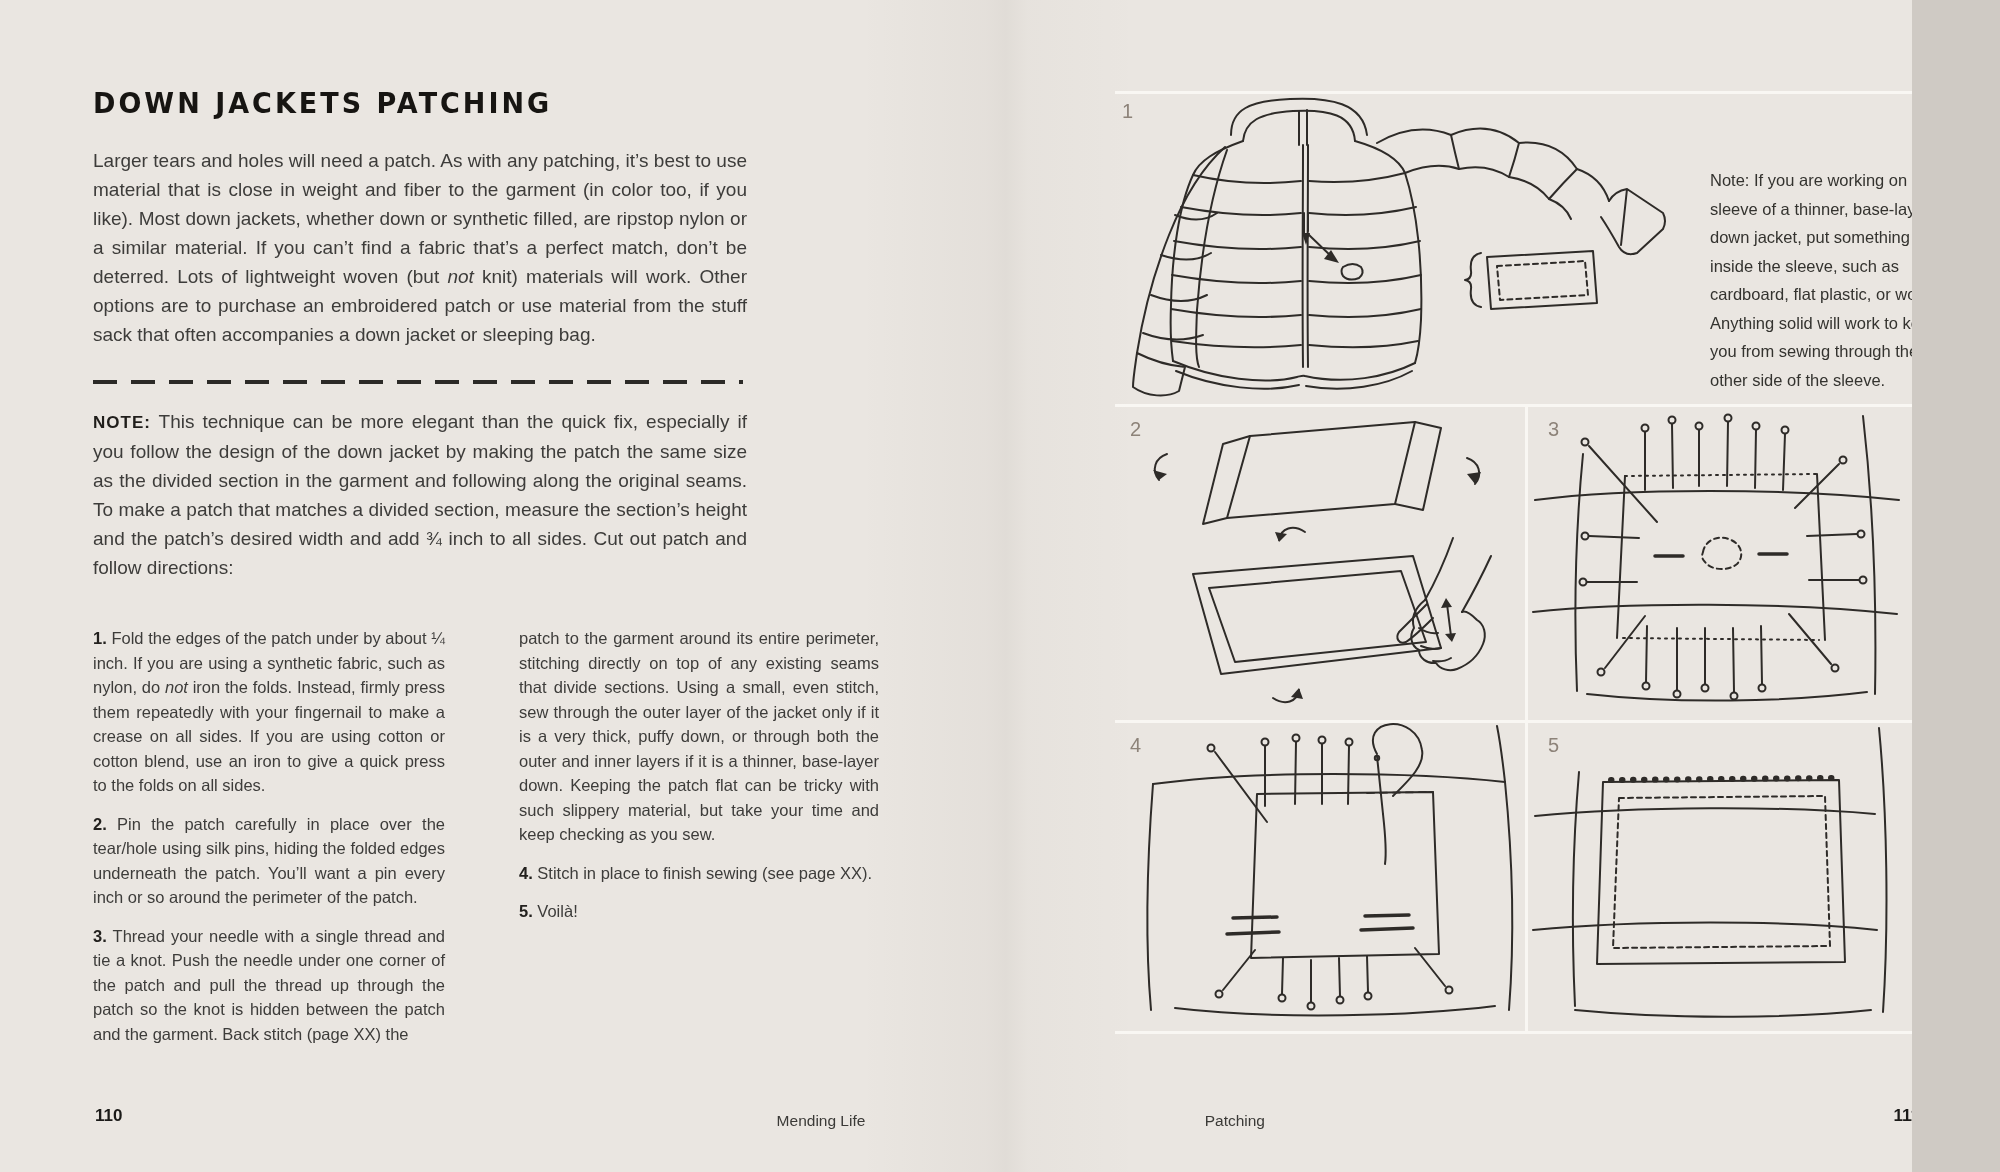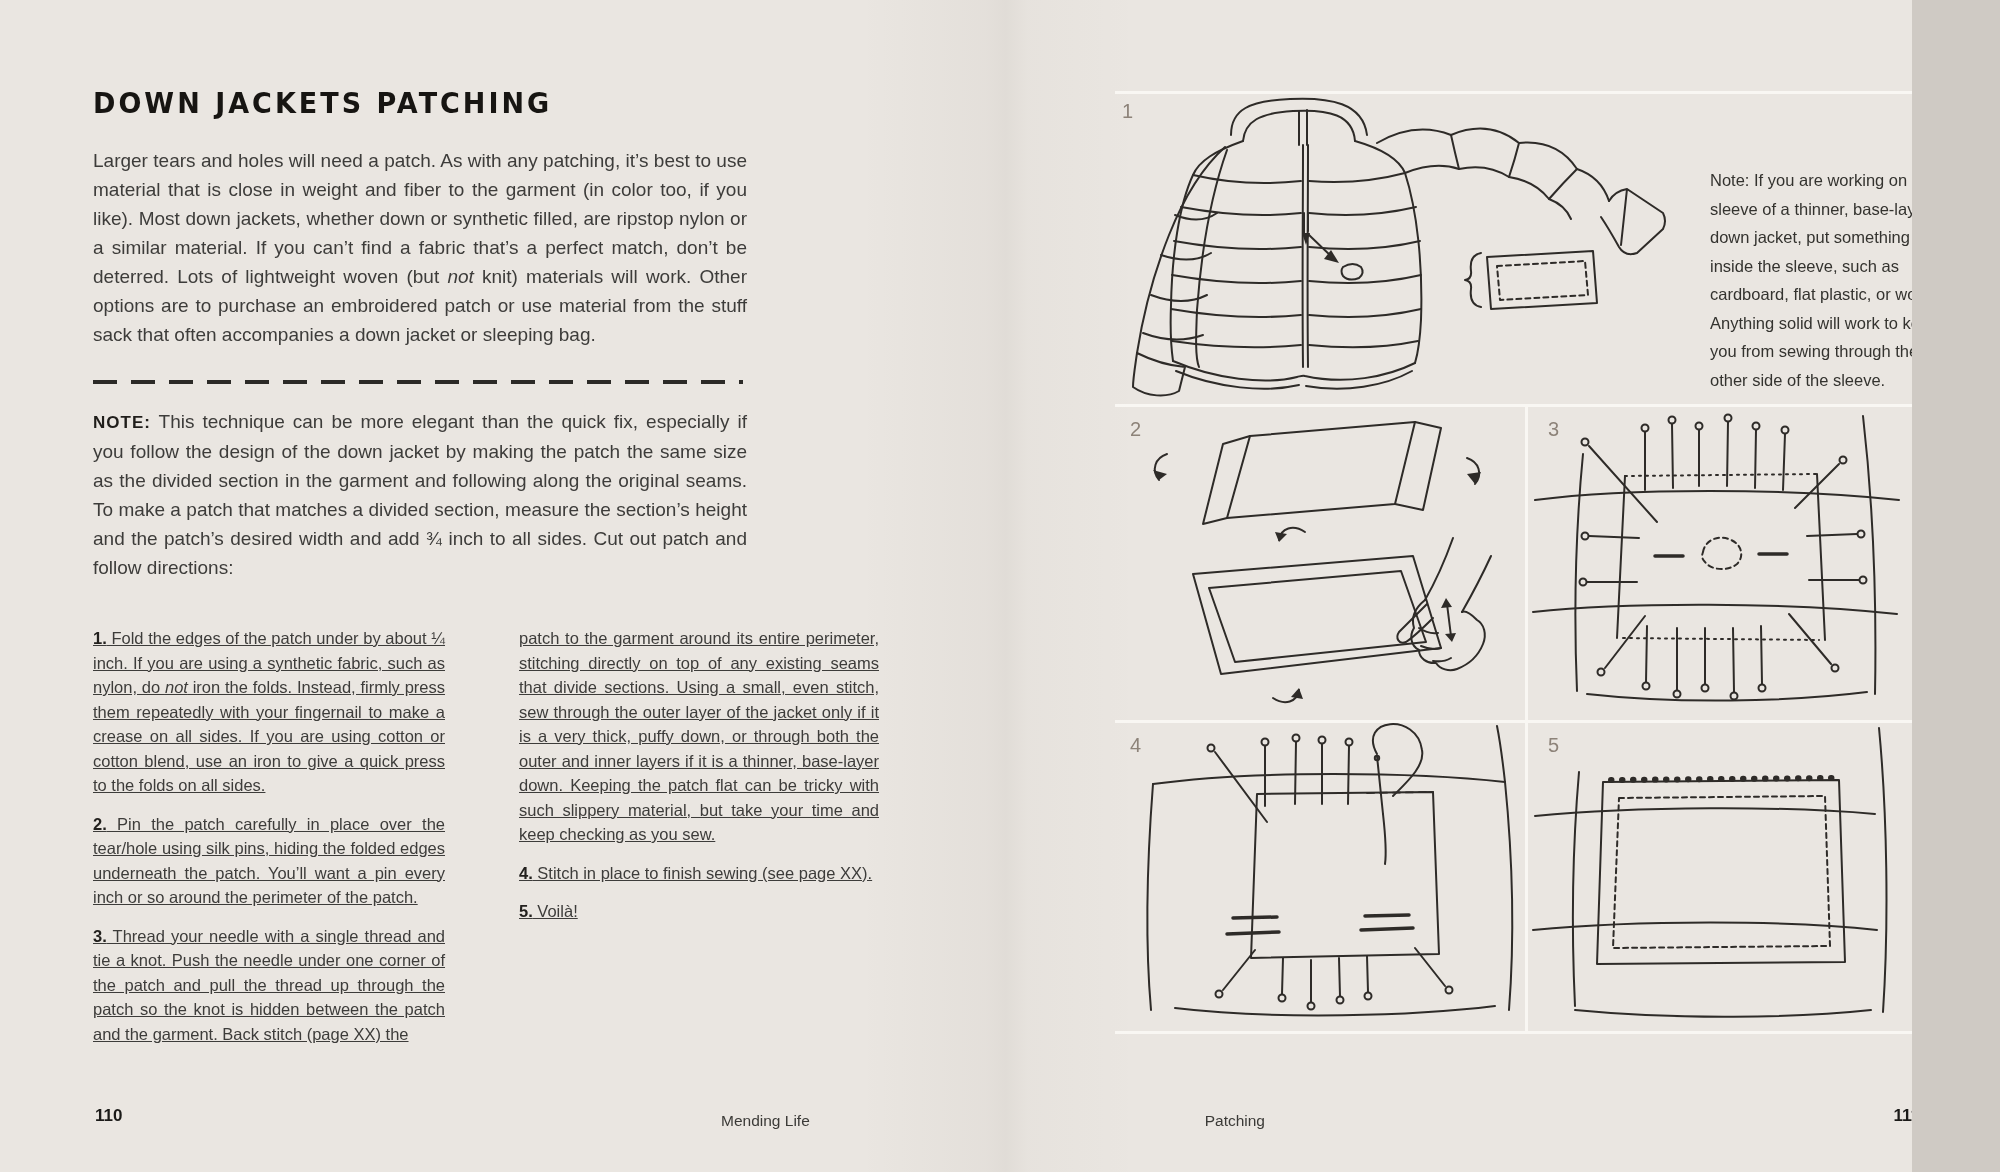--- a/index.html
+++ b/index.html
@@ -27,30 +27,30 @@
   .divider{
     position:absolute; left:93px; top:380px; width:650px; height:3.5px;
     background:repeating-linear-gradient(90deg,#2c2a27 0 24px, rgba(0,0,0,0) 24px 38px);
   }
   .note{
     position:absolute; left:93px; top:407px; width:654px; margin:0;
     font-size:19px; line-height:29px; text-align:justify; color:#3d3c3a;
   }
   .note b{letter-spacing:1px; font-size:17px; color:#201e1b;}
   .col{position:absolute; top:626px; font-size:16.5px; line-height:24.5px; text-align:justify; color:#3d3c3a;}
-  .col p{margin:0 0 14px 0;text-decoration:underline;}
+  .col p{margin:0 0 14px 0;}
   .col b{color:#23211e;}
   .col1{left:93px; width:352px;}
   .col2{left:519px; width:360px;}
   i{font-style:italic;}
   .pagenum{position:absolute; font-size:17px; font-weight:bold; color:#1b1a18;}
   .pagenum.pl{left:95px; top:1106px;}
   .pagenum.pr{left:1860px; top:1106px; width:60px; text-align:right;}
   .runfoot{position:absolute; top:1112px; font-size:15.5px; color:#3b3a37;}
-  .runfoot.book{left:721px; width:200px; text-align:left;}
+  .runfoot.book{left:721px; width:200px; text-align:center;}
   .runfoot.section{left:1065px; width:200px; text-align:right;}
   
   .rule{position:absolute; background:#f9f7f3;}
   .rule.h{left:1115px; width:800px; height:3px;}
   .rule.v{left:1525px; top:404px; width:3px; height:630px;}
   .plabel{
     position:absolute; font-size:20px; color:#8d8379;
   }
   .sleeve-note{
     position:absolute; left:1710px; top:166px; width:242px; margin:0;

